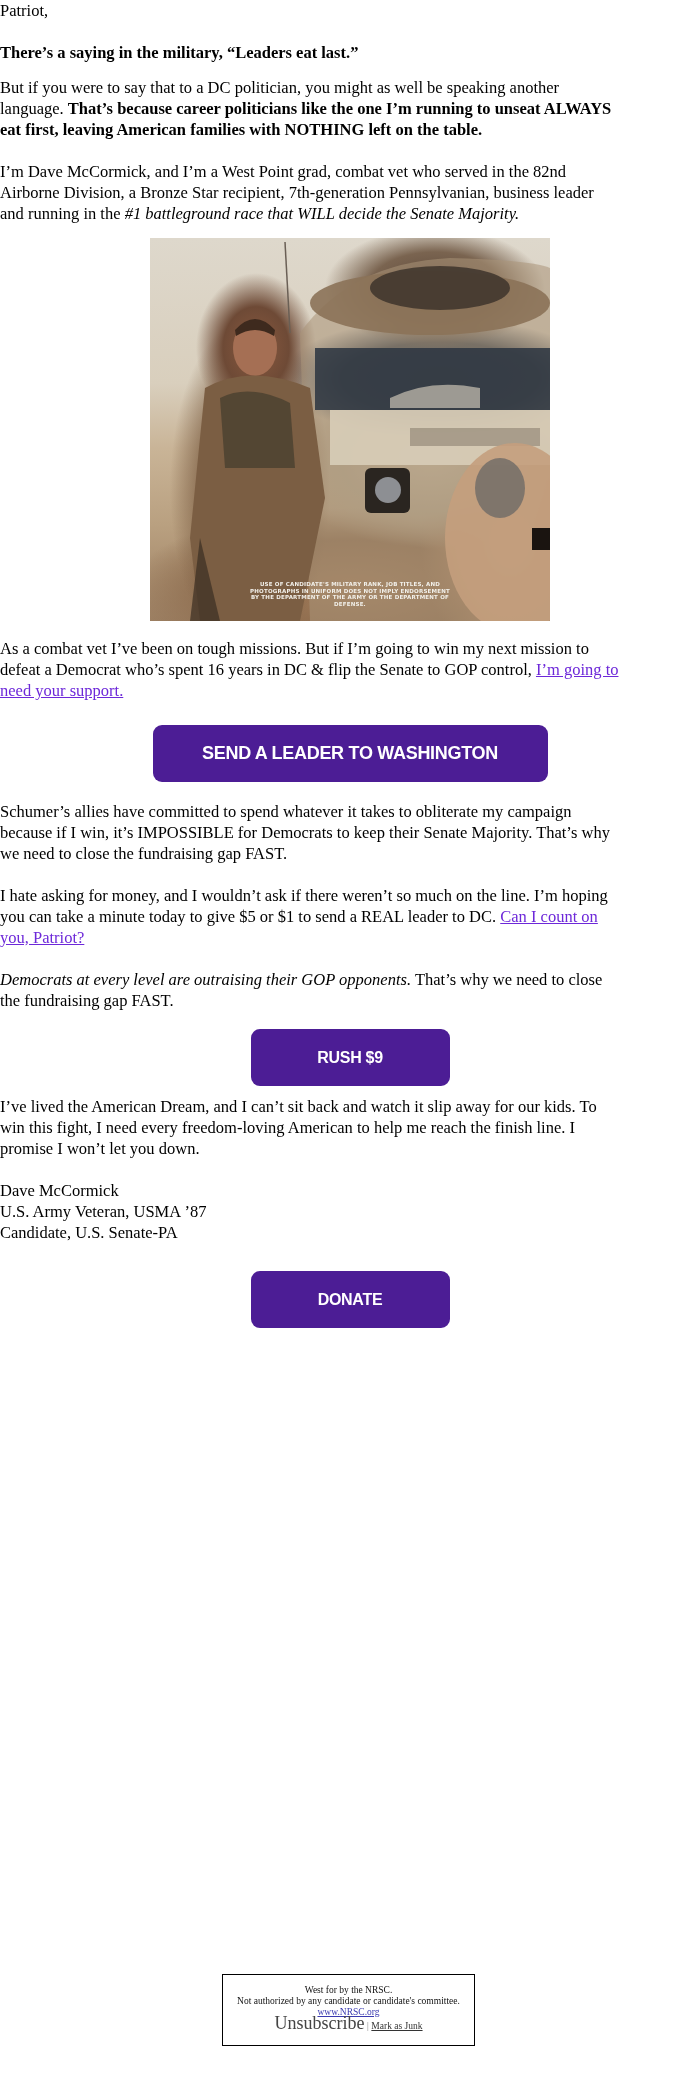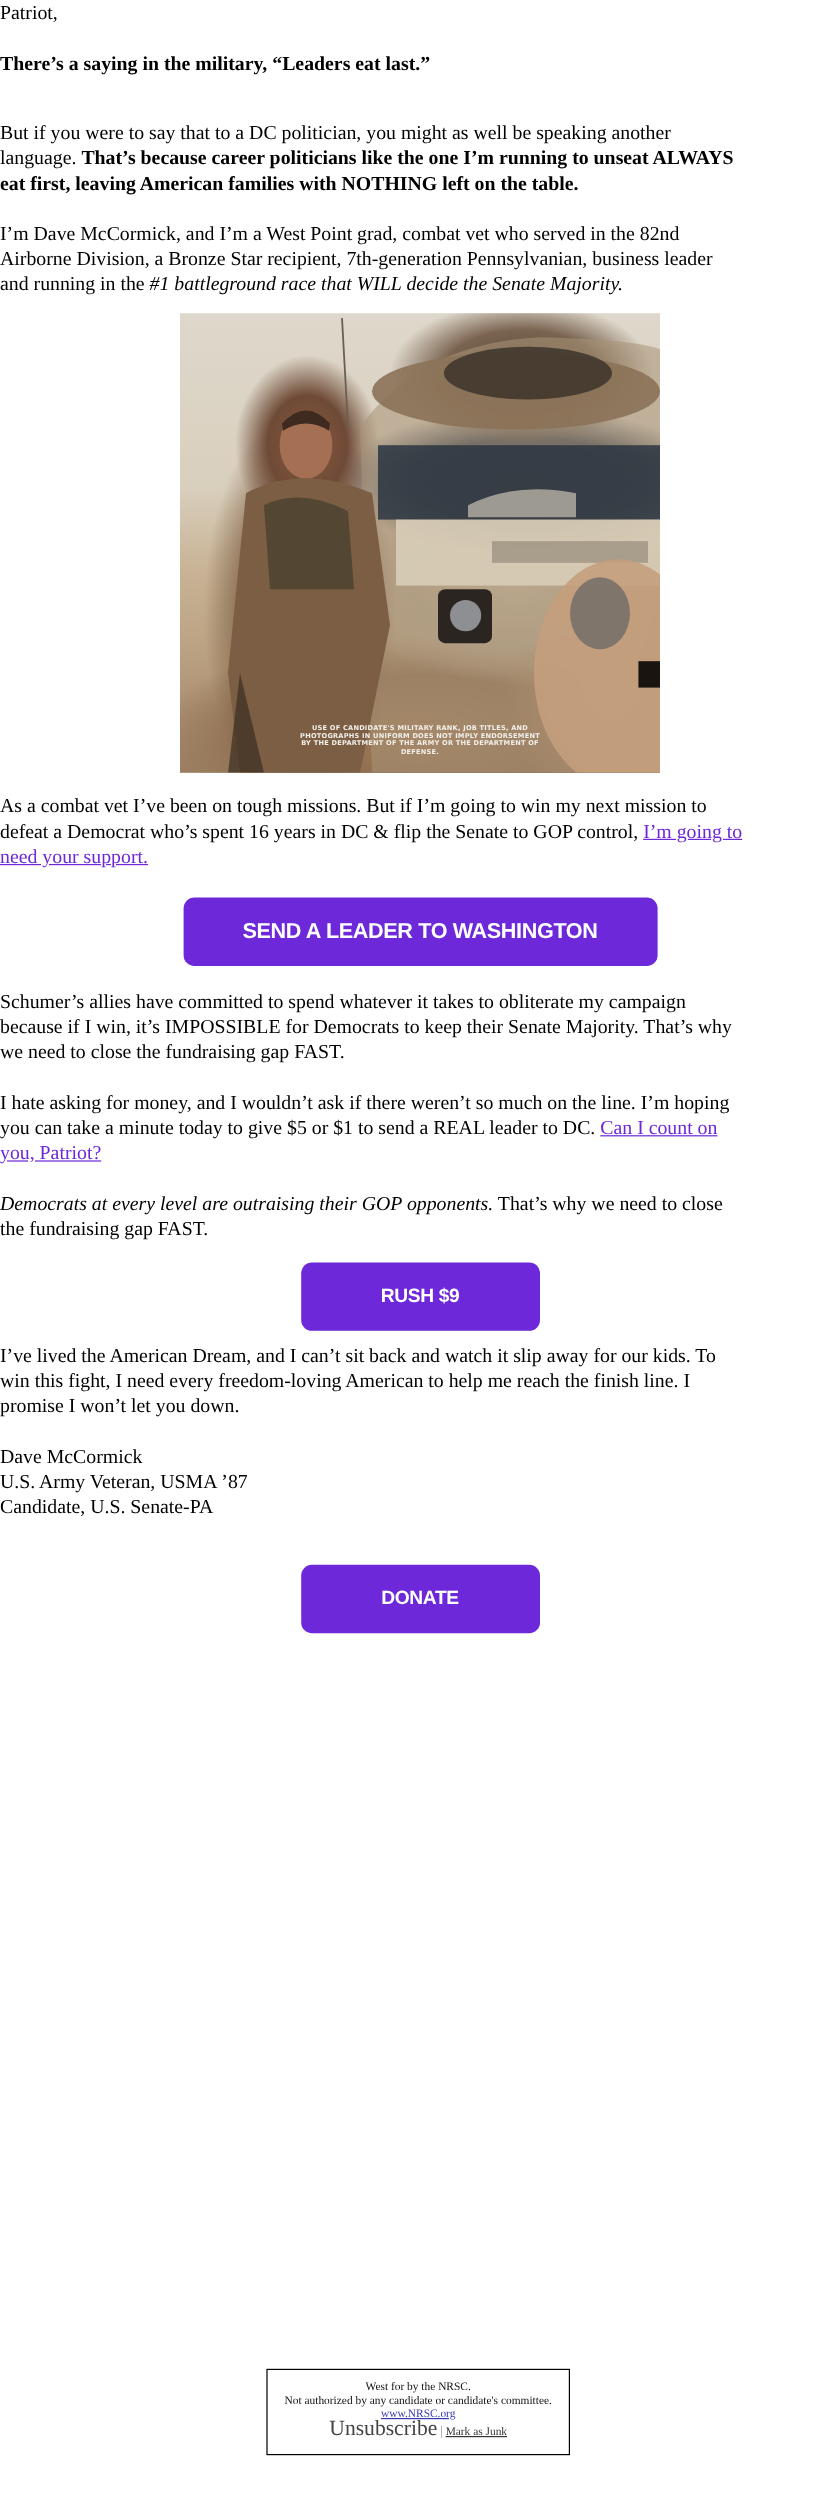--- a/index.html
+++ b/index.html
@@ -42,21 +42,21 @@
       font-size: 5.5px;
       line-height: 6.5px;
       font-weight: bold;
       color: #f2f0ea;
       letter-spacing: 0.2px;
       padding: 0 100px;
     }
     .btn-row { width: 700px; text-align: center; }
     .btn {
       display: inline-block;
-      background: #6d28d9;
+      background: #4c1d95;
       color: #ffffff;
       font-family: "Liberation Sans", "DejaVu Sans", sans-serif;
       font-weight: bold;
       border-radius: 9px;
       text-decoration: none;
       text-align: center;
       letter-spacing: -0.3px;
     }
     .btn-lead { width: 395px; height: 57px; line-height: 57px; font-size: 18px; }
     .btn-small { width: 199px; height: 57px; line-height: 57px; font-size: 16px; }
@@ -79,21 +79,21 @@
     .footer-box .sep { color: #999; font-size: 11px; }
     .footer-box .junk { font-size: 9.5px; color: #333; }
   </style>
 </head>
 <body>
 
 <div class="content">
 
   <p style="margin-top:0; margin-bottom:21px;">Patriot,</p>
 
-  <p class="bold" style="margin-bottom:37px;">There’s a saying in the military, “Leaders eat last.”</p>
+  <p class="bold" style="margin-bottom:14px;">There’s a saying in the military, “Leaders eat last.”</p>
 
   <p>
     <span>But if you were to say that to a DC politician, you might as well be speaking another language.</span>
     <span class="bold">That’s because career politicians like the one I’m running to unseat ALWAYS eat first, leaving American families with NOTHING left on the table.</span>
   </p>
 
   <p style="margin-bottom:14px;">
     <span>I’m Dave McCormick, and I’m a West Point grad, combat vet who served in the 82nd Airborne Division, a Bronze Star recipient, 7th-generation Pennsylvanian, business leader and running in the </span><span class="italic">#1 battleground race that WILL decide the Senate Majority.</span>
   </p>
 
@@ -148,21 +148,21 @@
   <p style="margin-bottom:18px;">
     <span class="italic">Democrats at every level are outraising their GOP opponents.</span><span> That’s why we need to close the fundraising gap FAST.</span>
   </p>
 
   <div class="btn-row" style="margin-bottom:10px;">
     <a href="#" class="btn btn-small">RUSH $9</a>
   </div>
 
   <p>I’ve lived the American Dream, and I can’t sit back and watch it slip away for our kids. To win this fight, I need every freedom-loving American to help me reach the finish line. I promise I won’t let you down.</p>
 
-  <div class="signature" style="margin-bottom:38px;">
+  <div class="signature" style="margin-bottom:28px;">
     <p>Dave McCormick</p>
     <p>U.S. Army Veteran, USMA ’87</p>
     <p>Candidate, U.S. Senate-PA</p>
   </div>
 
   <div class="btn-row">
     <a href="#" class="btn btn-small">DONATE</a>
   </div>
 </div>
 

